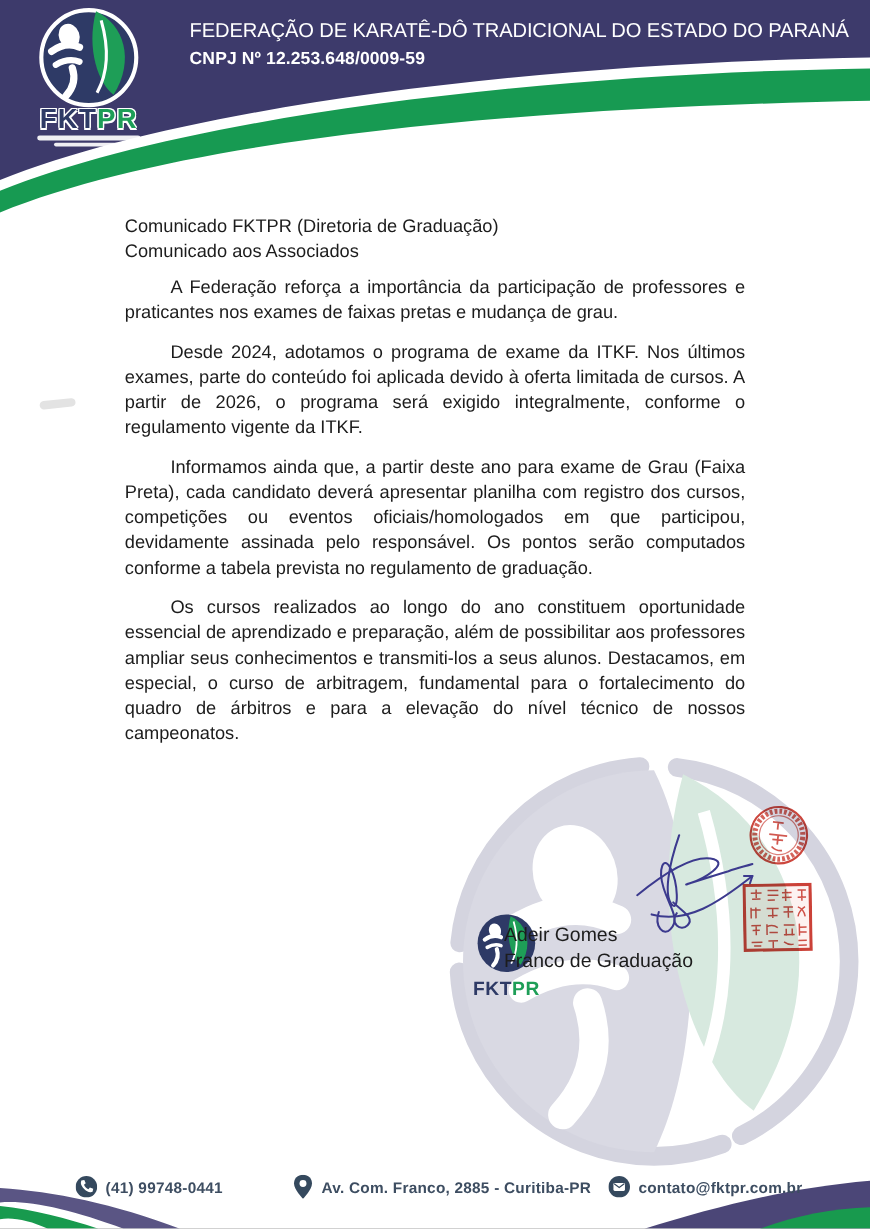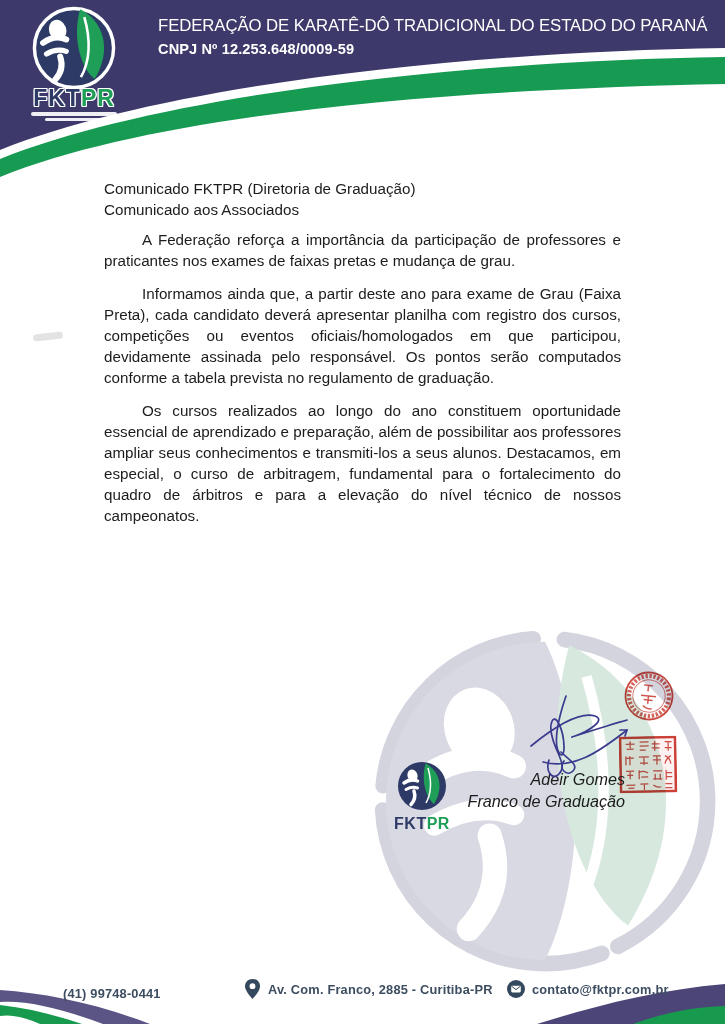--- a/index.html
+++ b/index.html
@@ -46,31 +46,31 @@
 
   .margin-smudge{
     left:33px;top:333px;width:30px;height:7px;background:#e3e3e3;
     border-radius:4px;transform:rotate(-6deg);z-index:1;
   }
 
   
   .sig-logo{left:394px;top:761px;z-index:2;width:56px;text-align:center;}
   .sig-wordmark{margin-top:1px;font-weight:800;font-size:16px;letter-spacing:.5px;line-height:1;}
   .sig-text{
-    left:420px;top:769px;width:205px;z-index:2;text-align:right;
-    color:var(--body-text);font-size:16.2px;line-height:21.5px;font-style:italic;
+    left:420px;top:769px;width:205px;z-index:2;text-align:left;
+    color:var(--body-text);font-size:16.2px;line-height:21.5px;
   }
   .signature-ink{left:503px;top:688px;z-index:3;}
   .stamp-round{left:623px;top:670px;z-index:2;opacity:.92;transform:rotate(6deg);mix-blend-mode:multiply;}
   .stamp-square{left:619px;top:736px;z-index:2;opacity:.95;transform:rotate(-1deg);mix-blend-mode:multiply;}
 
   
   .corner-svg{left:0;bottom:0;z-index:1;}
   .contact{z-index:4;display:flex;align-items:center;gap:7px;top:979px;height:20px;}
-  .contact-phone{left:63px;flex-direction:column;} .contact-address{left:244px;} .contact-email{left:507px;}
+  .contact-phone{left:63px;} .contact-address{left:244px;} .contact-email{left:507px;}
   .contact-label{
     color:var(--footer-text);font-size:12.8px;font-weight:600;letter-spacing:.2px;white-space:nowrap;
   }
 </style>
 </head>
 <body>
 
 <div class="page">
 
   <svg class="abs watermark" width="346" height="346" viewBox="0 0 100 100">
@@ -108,20 +108,21 @@
     <div class="org-name">FEDERAÇÃO DE KARATÊ-DÔ TRADICIONAL DO ESTADO DO PARANÁ</div>
     <div class="org-cnpj">CNPJ Nº 12.253.648/0009-59</div>
   </div>
 
   <div class="abs doc">
     <div class="doc-head">
       <div>Comunicado FKTPR (Diretoria de Graduação)</div>
       <div>Comunicado aos Associados</div>
     </div>
     <p>A Federação reforça a importância da participação de professores e praticantes nos exames de faixas pretas e mudança de grau.</p>
+    <p>Desde 2024, adotamos o programa de exame da ITKF. Nos últimos exames, parte do conteúdo foi aplicada devido à oferta limitada de cursos. A partir de 2026, o programa será exigido integralmente, conforme o regulamento vigente da ITKF.</p>
     <p>Informamos ainda que, a partir deste ano para exame de Grau (Faixa Preta), cada candidato deverá apresentar planilha com registro dos cursos, competições ou eventos oficiais/homologados em que participou, devidamente assinada pelo responsável. Os pontos serão computados conforme a tabela prevista no regulamento de graduação.</p>
     <p>Os cursos realizados ao longo do ano constituem oportunidade essencial de aprendizado e preparação, além de possibilitar aos professores ampliar seus conhecimentos e transmiti-los a seus alunos. Destacamos, em especial, o curso de arbitragem, fundamental para o fortalecimento do quadro de árbitros e para a elevação do nível técnico de nossos campeonatos.</p>
   </div>
 
   <div class="abs margin-smudge"></div>
 
   <div class="abs sig-logo">
     <svg width="50" height="50" viewBox="0 0 100 100">
       <circle cx="50" cy="50" r="48" fill="#2e3a66"></circle>
       <path d="M57,5 C84,18 95,52 74,86 C60,76 47,42 57,5 Z" fill="#1e9e57"></path>

